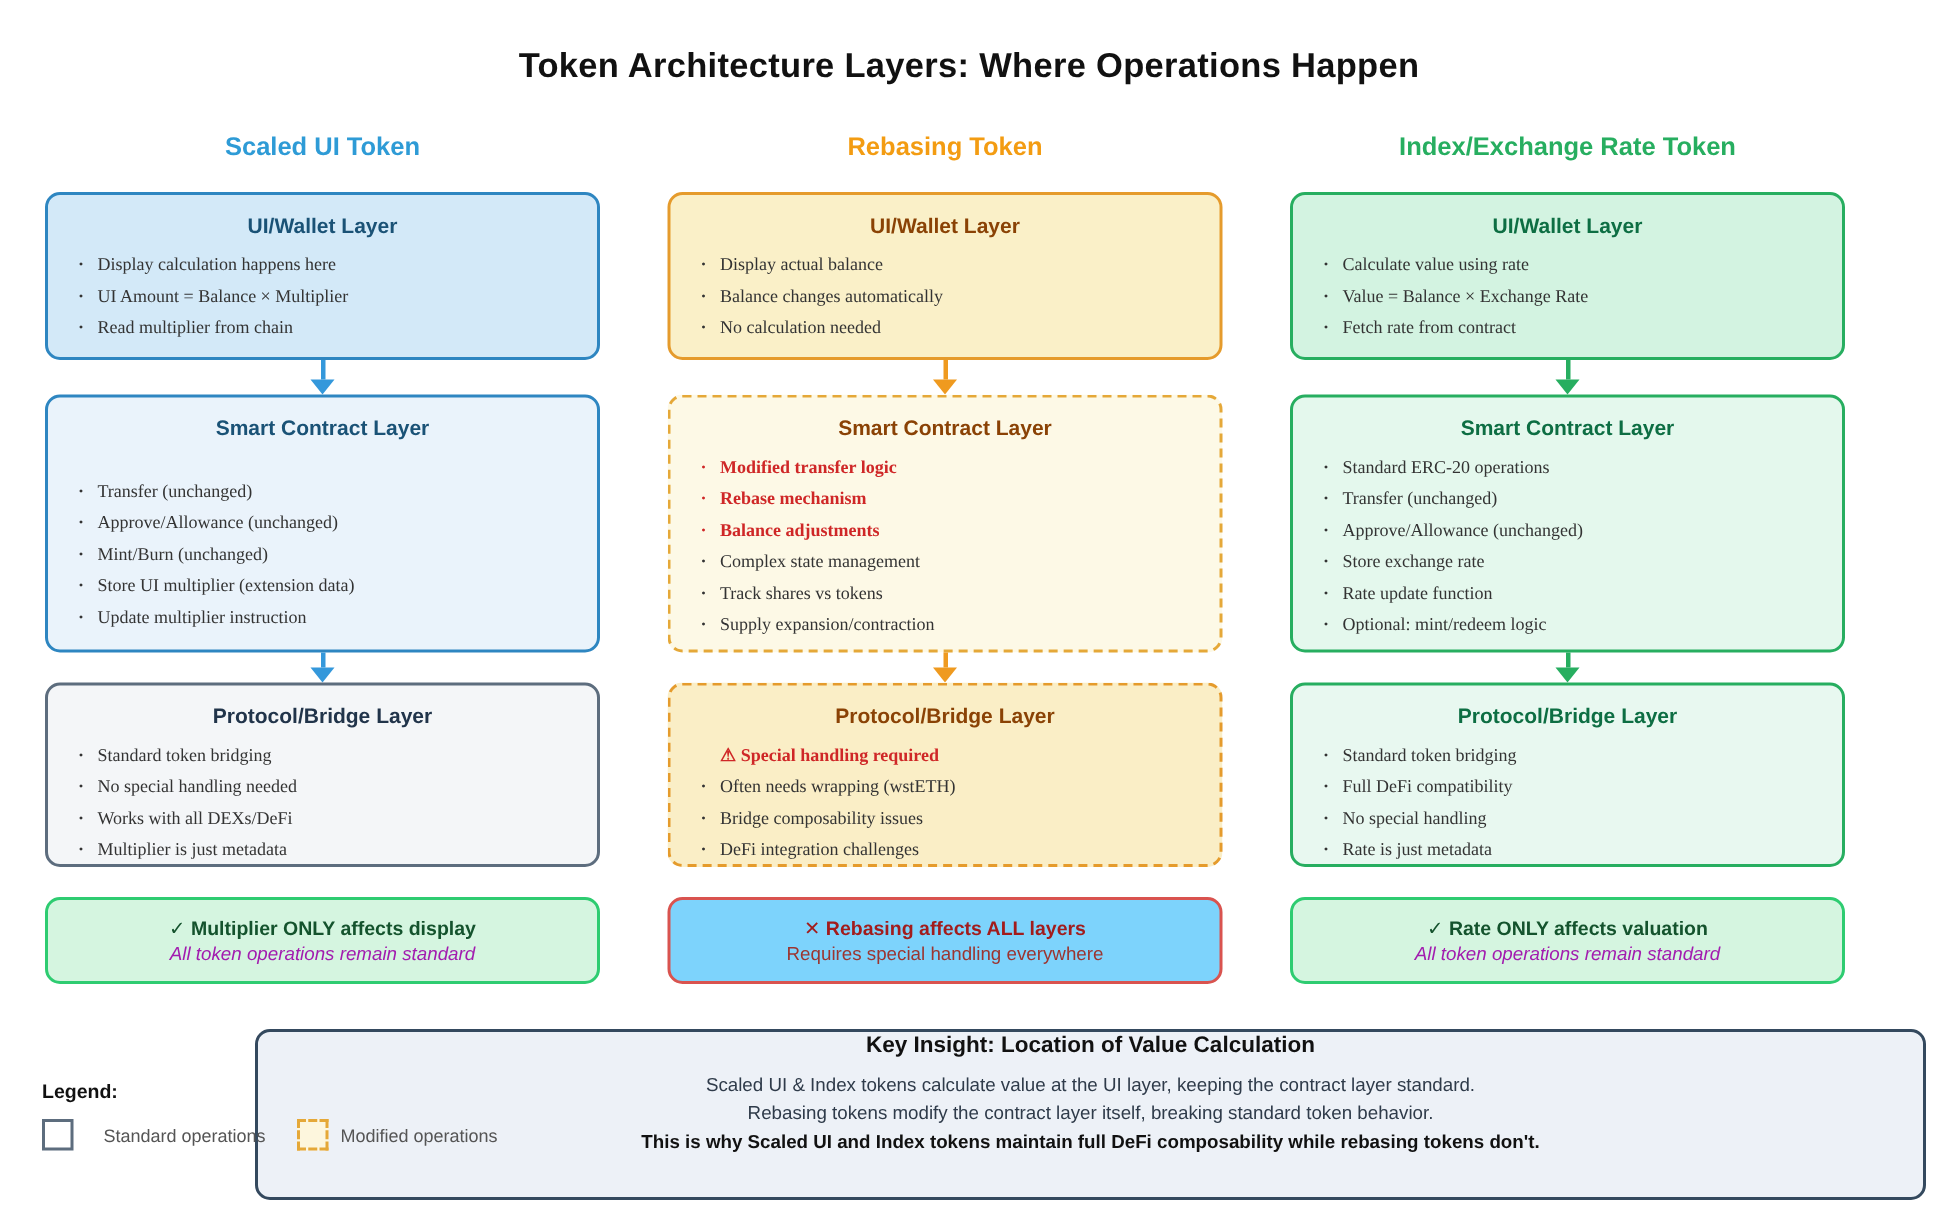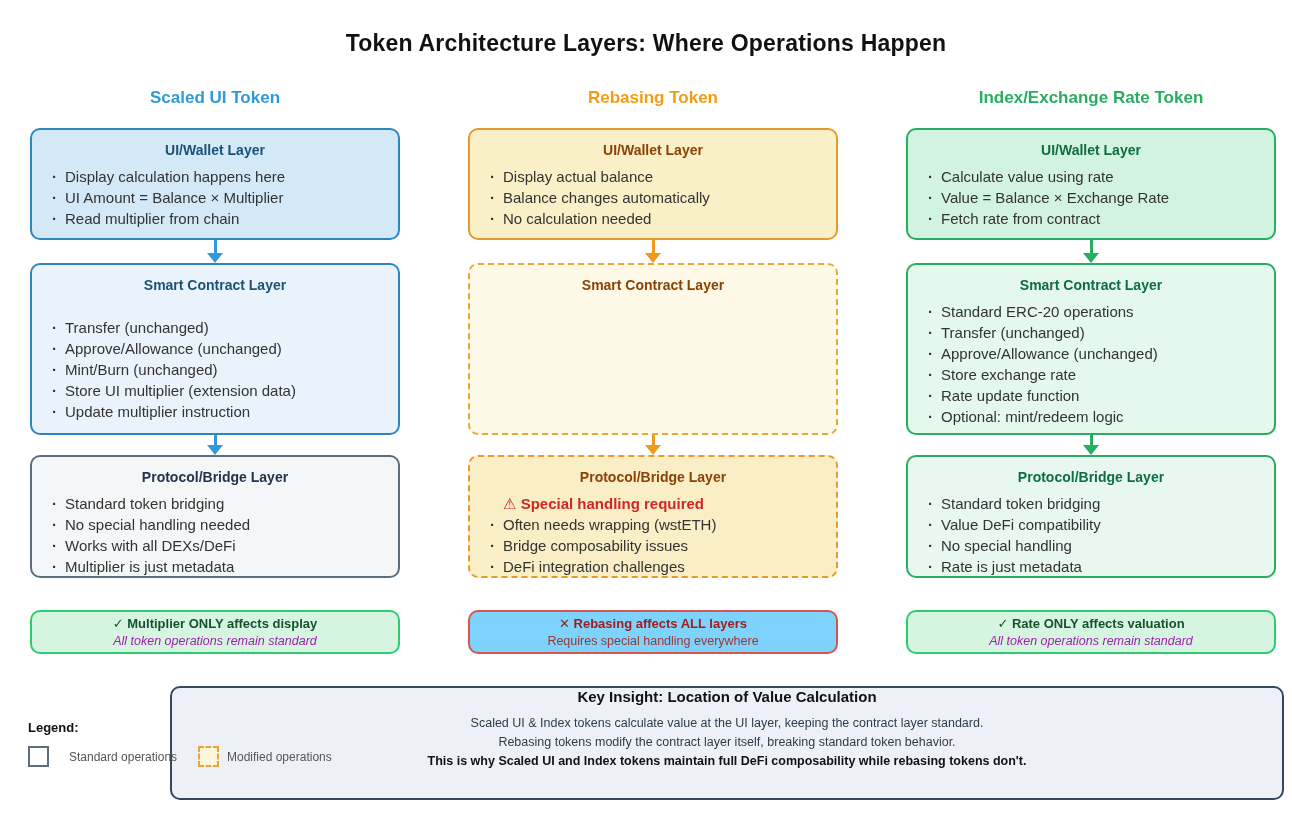--- a/index.html
+++ b/index.html
@@ -6,36 +6,36 @@
   .canvas{
     position:relative;width:1292px;height:818px;background:#ffffff;
     font-family:"Liberation Sans","DejaVu Sans",sans-serif;overflow:hidden;
   }
   .main-title{
     position:absolute;top:30px;left:0;width:1292px;text-align:center;
     font-size:23px;font-weight:700;color:#111;letter-spacing:.2px;
   }
   .cols{
     position:absolute;top:88px;left:30px;display:grid;
-    grid-template-columns:370px 370px 370px;column-gap:68px;
+    grid-template-columns:370px 370px 370px;column-gap:45px;
   }
   .col{display:flex;flex-direction:column;}
   .col-header{height:40px;text-align:center;font-size:17px;font-weight:700;}
   .c-blue .col-header{color:#2e9bd6;}
   .c-orange .col-header{color:#f39c12;}
   .c-green .col-header{color:#27ae60;}
 
   .layer-box{
     box-sizing:border-box;border-radius:10px;border:2px solid;
     padding:8px 14px 6px 14px;
   }
   .box-title{text-align:center;font-size:14px;font-weight:700;margin:4px 0 8px 0;}
 
   ul{list-style:none;margin:0;padding:0 0 0 6px;}
-  li{position:relative;padding-left:13px;font-size:15px;line-height:21px;color:#333;}
+  li{position:relative;padding-left:13px;font-size:12px;line-height:21px;color:#333;font-family:Liberation Serif, serif;}
   li::before{content:"·";position:absolute;left:0;top:0;font-weight:700;}
   li.hot{color:#cf2727;font-weight:700;}
   li.warn{color:#cf2727;font-weight:700;}
   li.warn::before{content:"";}
   .gap-top{margin-top:24px;}
 
   
   .c-blue .b1{background:#d3e9f8;border-color:#2e86c1;height:112px;}
   .c-blue .b2{background:#eaf3fb;border-color:#2e86c1;height:172px;}
   .c-blue .b3{background:#f4f6f8;border-color:#5d6d7e;height:123px;}
@@ -56,21 +56,21 @@
 
   .arrow{display:flex;flex-direction:column;align-items:center;justify-content:center;}
   .a1{height:23px;} .a2{height:20px;}
   .arrow .shaft{width:3px;flex:1 1 auto;}
   .arrow .head{width:0;height:0;border-left:8px solid transparent;border-right:8px solid transparent;border-top:10px solid;}
   .c-blue .shaft{background:#3498db;} .c-blue .head{border-top-color:#3498db;}
   .c-orange .shaft{background:#ef9a1f;} .c-orange .head{border-top-color:#ef9a1f;}
   .c-green .shaft{background:#27ae60;} .c-green .head{border-top-color:#27ae60;}
 
   .summary{
-    box-sizing:border-box;margin-top:32px;height:44px;border-radius:10px;border:2px solid;
+    box-sizing:border-box;margin-top:20px;height:58px;border-radius:10px;border:2px solid;
     display:flex;flex-direction:column;align-items:center;justify-content:center;
   }
   .summary .s-title{font-size:13px;font-weight:700;line-height:18px;}
   .summary .s-sub{font-size:12.5px;line-height:17px;}
   .sum-green{background:#d5f5e0;border-color:#2ecc71;}
   .sum-green .s-title{color:#14532d;}
   .sum-green .s-sub{color:#a21caf;font-style:italic;}
   .sum-red{background:#7dd3fc;border-color:#d9534f;}
   .sum-red .s-title{color:#a21c1c;}
   .sum-red .s-sub{color:#9c3530;}
@@ -164,20 +164,28 @@
         </ul>
       </div>
 
       <div class="arrow a1">
           <div class="shaft"></div>
           <div class="head"></div>
         </div>
 
       <div class="layer-box b2">
         <div class="box-title">Smart Contract Layer</div>
+        <ul>
+          <li class="hot">Modified transfer logic</li>
+          <li class="hot">Rebase mechanism</li>
+          <li class="hot">Balance adjustments</li>
+          <li>Complex state management</li>
+          <li>Track shares vs tokens</li>
+          <li>Supply expansion/contraction</li>
+        </ul>
       </div>
 
       <div class="arrow a2">
           <div class="shaft"></div>
           <div class="head"></div>
         </div>
 
       <div class="layer-box b3">
         <div class="box-title">Protocol/Bridge Layer</div>
         <ul>
@@ -225,21 +233,21 @@
 
       <div class="arrow a2">
           <div class="shaft"></div>
           <div class="head"></div>
         </div>
 
       <div class="layer-box b3">
         <div class="box-title">Protocol/Bridge Layer</div>
         <ul>
           <li>Standard token bridging</li>
-          <li>Value DeFi compatibility</li>
+          <li>Full DeFi compatibility</li>
           <li>No special handling</li>
           <li>Rate is just metadata</li>
         </ul>
       </div>
 
       <div class="summary sum-green">
         <div class="s-title"><span>✓</span> <span>Rate ONLY affects valuation</span></div>
         <div class="s-sub">All token operations remain standard</div>
       </div>
     </div>

